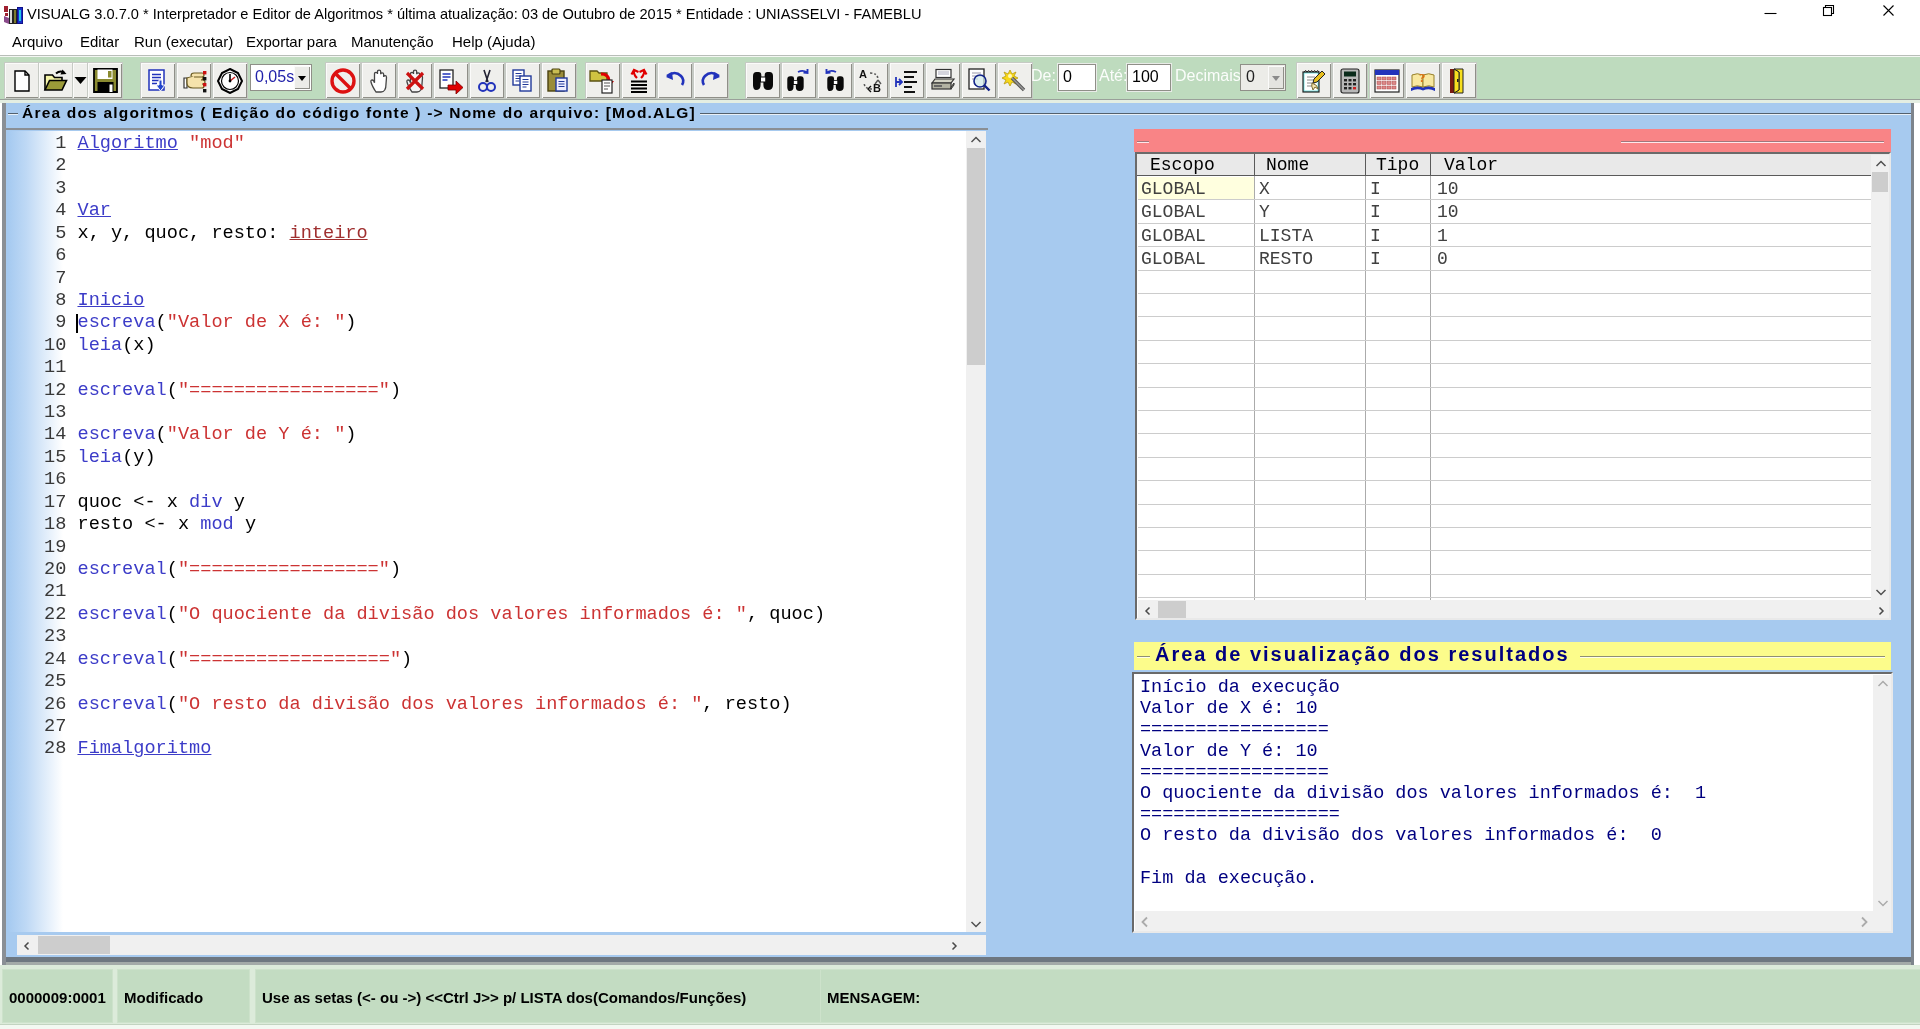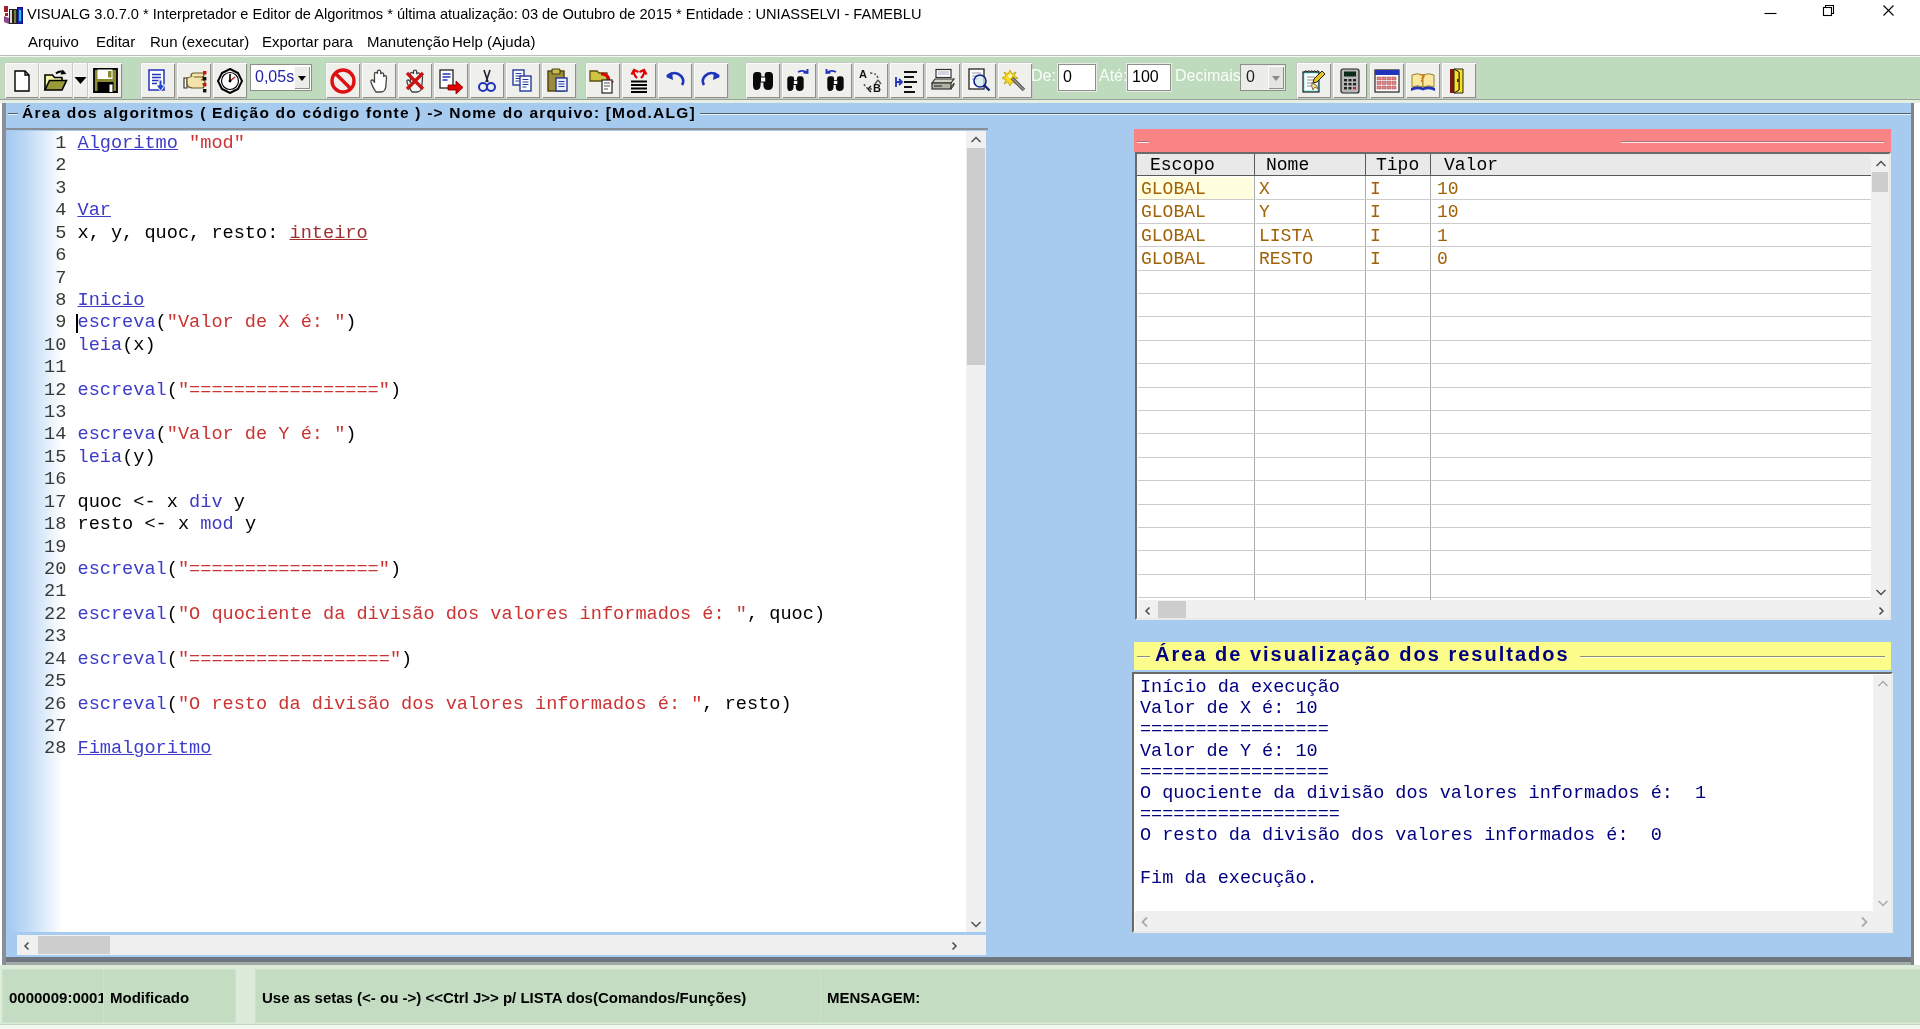--- a/index.html
+++ b/index.html
@@ -2,21 +2,21 @@
 <html><head>
 <meta charset="utf-8">
 <style>
   * { margin:0; padding:0; box-sizing:border-box; }
   html,body { width:1920px; height:1029px; overflow:hidden; }
   body { font-family:"Liberation Sans", sans-serif; position:relative; background:#fff; }
   .abs { position:absolute; }
   #titlebar { left:0; top:0; width:1920px; height:28px; background:#ffffff; }
   #title-text { left:27px; top:0; height:28px; line-height:29px; font-size:14.6px; color:#000; }
   #menubar { left:0; top:28px; width:1920px; height:27px; background:#ffffff; }
-  .menu-item { top:0; height:27px; line-height:28px; font-size:15px; color:#000;margin-left:16px; }
+  .menu-item { top:0; height:27px; line-height:28px; font-size:15px; color:#000; }
   #toolbar { left:0; top:55px; width:1920px; height:48px; background:#BEDBBE;
              border-top:1px solid #b8beb8; box-shadow: inset 0 1px 0 #f4f7f3; }
   #toolbar-bottom { left:0; top:99px; width:1920px; height:4px; background:#E4EEE2; border-top:1px solid #9aa09a;}
   .tbtn { position:absolute; top:7px; width:34px; height:35px; background:#EFEFEC;
           box-shadow: inset 1px 1px 0 #fbfbfa, inset -1px -1px 0 #8f8f88, 0 0 0 1px #c6cac4;
           display:flex; align-items:center; justify-content:center; }
   #client { left:0; top:103px; width:1920px; height:862px; background:#A7CAEF; }
   
   #bevelL1 { left:0; top:0; width:2px; height:862px; background:#ffffff; }
   #bevelL2 { left:2px; top:0; width:4px; height:862px; background:#8a8f95; }
@@ -49,21 +49,21 @@
 
   
   #vars-head { left:1134px; top:26px; width:757px; height:23px; background:#F98486; }
   #vars-head .txt { position:absolute; left:28px; top:0px; font-style:italic; font-weight:bold; font-size:15.5px; letter-spacing:1.35px; color:#180808; white-space:pre; }
   #vtable { left:1135px; top:49px; width:756px; height:468px; background:#ffffff; overflow:hidden;
             border:2px solid; border-color:#6a6a6a #e9e9e9 #e9e9e9 #6a6a6a; }
   .vth { position:absolute; top:0; height:22px; background:#E9E9E9; border-bottom:1px solid #5a5a5a;
          font-family:"Liberation Mono", monospace; font-size:18px; color:#000; line-height:22px; }
   .vcolsep-h { position:absolute; top:0; width:1px; height:22px; background:#5a5a5a; }
   .vcolsep-b { position:absolute; top:22px; width:1px; background:#ababab; }
-  .vcell { position:absolute; font-family:"Liberation Mono", monospace; font-size:18px; line-height:23px; color:#a16207; }
+  .vcell { position:absolute; font-family:"Liberation Mono", monospace; font-size:18px; line-height:23px; color:#404040; }
 
   
   #res-head { left:1134px; top:539px; width:757px; height:28px; background:#FCFC8B; }
   #res-head .txt { position:absolute; left:21px; top:1px; font-weight:bold; font-size:20px; letter-spacing:2px; color:#000080; white-space:pre; }
   #console { left:1132px; top:569px; width:761px; height:261px; background:#ffffff; overflow:hidden;
              border:2px solid; border-color:#6a6a6a #e9e9e9 #e9e9e9 #6a6a6a; }
   #ctext { position:absolute; left:6px; top:3px; font-family:"Liberation Mono", monospace;
            font-size:18.5px; line-height:21.2px; font-weight:normal; color:#000080; white-space:pre; }
 
   
@@ -100,21 +100,21 @@
       <path d="M1.5 1.5 l10 10 M11.5 1.5 l-10 10" stroke="#000" stroke-width="1.1" fill="none"></path>
     </svg>
 </div>
 
 <div id="menubar" class="abs">
   <span class="menu-item abs" style="left:12px">Arquivo</span>
   <span class="menu-item abs" style="left:80px">Editar</span>
   <span class="menu-item abs" style="left:134px">Run (executar)</span>
   <span class="menu-item abs" style="left:246px">Exportar para</span>
   <span class="menu-item abs" style="left:351px">Manutenção</span>
-  <span class="menu-item abs" style="left:436px">Help (Ajuda)</span>
+  <span class="menu-item abs" style="left:452px">Help (Ajuda)</span>
 </div>
 
 <div id="toolbar" class="abs">
   <div class="tbtn" style="left:5px" id="i-new">
       <svg width="24" height="24" viewBox="0 0 24 24">
         <path d="M5 2 h10 l4 4 v16 h-14 z" fill="#fff" stroke="#000" stroke-width="1.4"></path>
         <path d="M15 2 v4 h4" fill="none" stroke="#000" stroke-width="1.4"></path>
       </svg>
     </div>
   <div class="tbtn" style="left:39px" id="i-open">
@@ -575,21 +575,21 @@
   <div id="bevelL1" class="abs"></div>
   <div id="bevelL2" class="abs"></div>
   <div id="bevelR1" class="abs"></div>
   <div id="bevelR2" class="abs"></div>
 </div>
 
 <div id="statusbar" class="abs">
   <div class="spanel" style="left:2px;width:111px;">
       <div class="txt">0000009:0001</div>
     </div>
-  <div class="spanel" style="left:103px;width:133px;">
+  <div class="spanel" style="left:117px;width:133px;">
       <div class="txt">Modificado</div>
     </div>
   <div class="spanel" style="left:255px;width:568px;">
       <div class="txt">Use as setas (&lt;- ou -&gt;) &lt;&lt;Ctrl J&gt;&gt; p/ LISTA dos(Comandos/Funções)</div>
     </div>
   <div class="spanel" style="left:820px;width:1116px;">
       <div class="txt">MENSAGEM:</div>
     </div>
   <div id="statusbar-bot"></div>
 </div>

